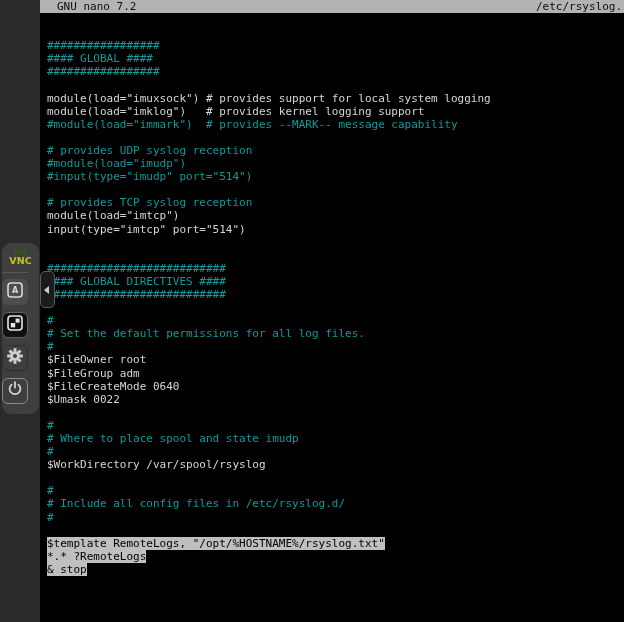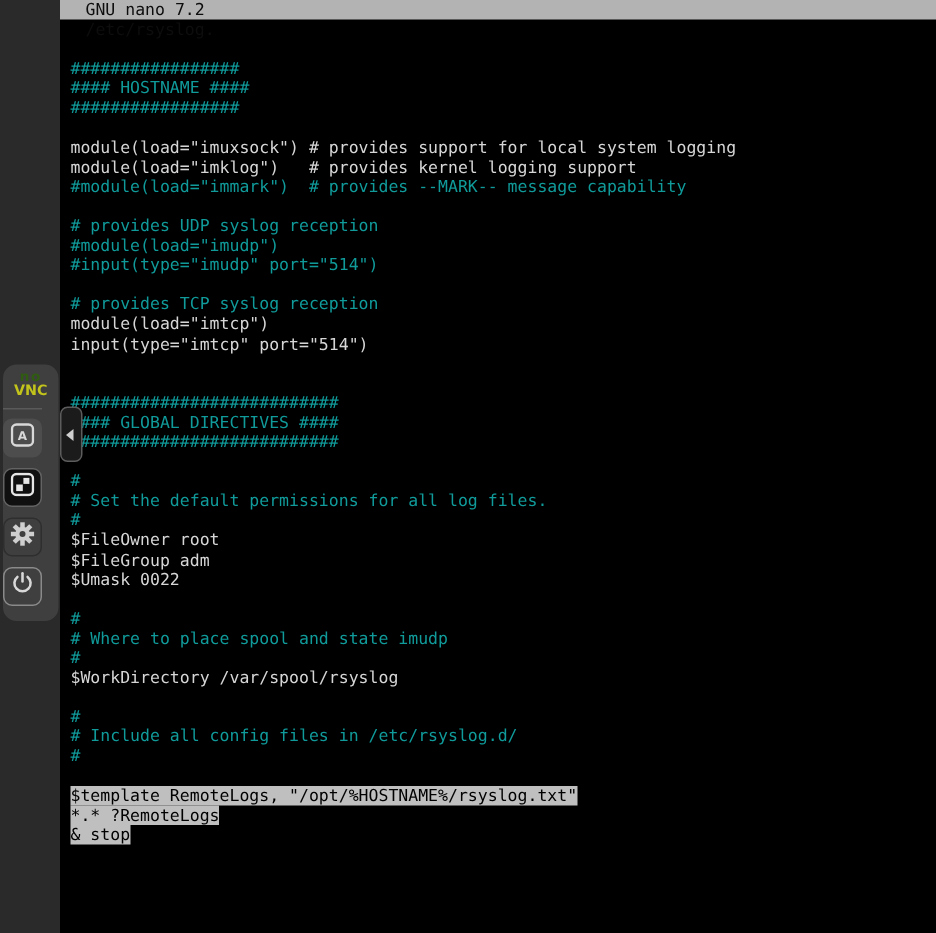--- a/index.html
+++ b/index.html
@@ -10,21 +10,21 @@
   }
 
   
   .desktop-strip { position:absolute; left:0; top:0; width:40px; height:622px;
     background:var(--desktop_bg,#2a2a2a); }
   .terminal { position:absolute; left:40px; top:0; width:584px; height:622px;
     background:var(--terminal_bg,#000); }
   .titlebar {
     height:13px; background:var(--titlebar_bg,#b3b3b3); color:var(--titlebar_text,#0d0d0d);
     font-size:11px; line-height:13px; display:flex; justify-content:space-between;
-    padding:0 2px 0 17px; box-sizing:border-box; white-space:pre;flex-direction:column;
+    padding:0 2px 0 17px; box-sizing:border-box; white-space:pre;
   }
   .content { padding-left:7px; }
   .line { height:13.1px; line-height:13.2px; font-size:11px; white-space:pre; }
   .c { color:var(--comment,#109a9a); }
   .p { color:var(--plain,#d6d6d6); }
   .hl { background:var(--highlight_bg,#bfbfbf); color:var(--highlight_text,#000);margin-top:46px; }
 
   
   .vnc-panel {
     position:absolute; left:2px; top:243px; width:37px; height:171px;
@@ -65,21 +65,21 @@
 
 <div class="terminal">
   <div class="titlebar">
     <span>GNU nano 7.2</span>
     <span>/etc/rsyslog.</span>
   </div>
   <div class="content">
       <div class="line"><span class="p"></span></div>
       <div class="line"><span class="p"></span></div>
       <div class="line"><span class="c">#################</span></div>
-      <div class="line"><span class="c">#### HOSTNAME ####</span></div>
+      <div class="line"><span class="c">#### GLOBAL ####</span></div>
       <div class="line"><span class="c">#################</span></div>
       <div class="line"><span class="p"></span></div>
       <div class="line"><span class="p">module(load="imuxsock") # provides support for local system logging</span></div>
       <div class="line"><span class="p">module(load="imklog")   # provides kernel logging support</span></div>
       <div class="line"><span class="c">#module(load="immark")  # provides --MARK-- message capability</span></div>
       <div class="line"><span class="p"></span></div>
       <div class="line"><span class="c"># provides UDP syslog reception</span></div>
       <div class="line"><span class="c">#module(load="imudp")</span></div>
       <div class="line"><span class="c">#input(type="imudp" port="514")</span></div>
       <div class="line"><span class="p"></span></div>
@@ -90,20 +90,21 @@
       <div class="line"><span class="p"></span></div>
       <div class="line"><span class="c">###########################</span></div>
       <div class="line"><span class="c">#### GLOBAL DIRECTIVES ####</span></div>
       <div class="line"><span class="c">###########################</span></div>
       <div class="line"><span class="p"></span></div>
       <div class="line"><span class="c">#</span></div>
       <div class="line"><span class="c"># Set the default permissions for all log files.</span></div>
       <div class="line"><span class="c">#</span></div>
       <div class="line"><span class="p">$FileOwner root</span></div>
       <div class="line"><span class="p">$FileGroup adm</span></div>
+      <div class="line"><span class="p">$FileCreateMode 0640</span></div>
       <div class="line"><span class="p">$Umask 0022</span></div>
       <div class="line"><span class="p"></span></div>
       <div class="line"><span class="c">#</span></div>
       <div class="line"><span class="c"># Where to place spool and state imudp</span></div>
       <div class="line"><span class="c">#</span></div>
       <div class="line"><span class="p">$WorkDirectory /var/spool/rsyslog</span></div>
       <div class="line"><span class="p"></span></div>
       <div class="line"><span class="c">#</span></div>
       <div class="line"><span class="c"># Include all config files in /etc/rsyslog.d/</span></div>
       <div class="line"><span class="c">#</span></div>

